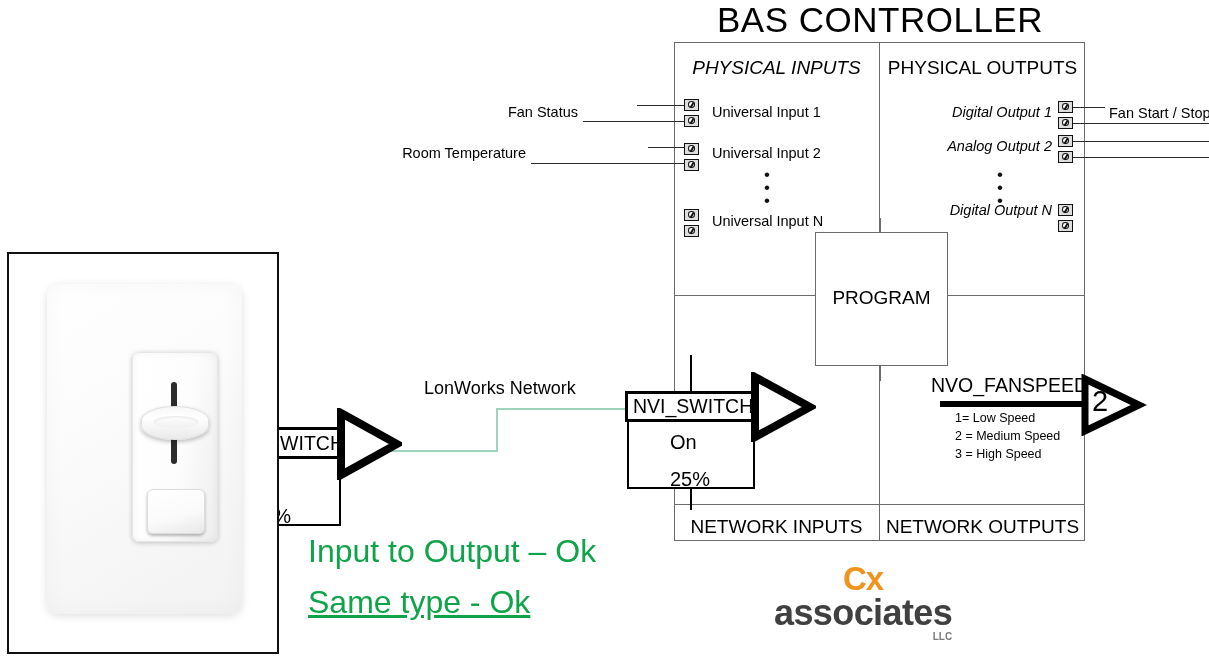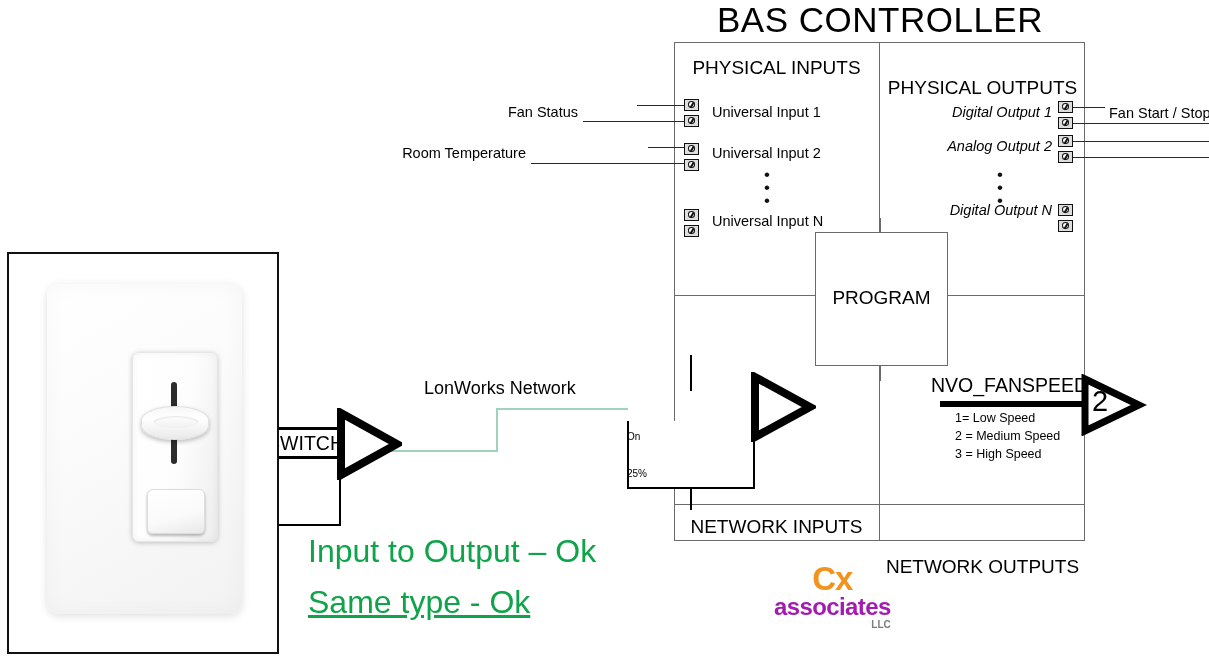--- a/index.html
+++ b/index.html
@@ -12,24 +12,24 @@
 
   
   #bas-title{left:674px;top:2px;width:412px;text-align:center;font-size:35px;letter-spacing:.5px;}
   #bas-box{left:674px;top:42px;width:411px;height:499px;border:1.4px solid #6b6b6b;box-sizing:border-box;}
   #bas-vdiv{left:879px;top:42px;width:1.4px;height:499px;background:#6b6b6b;}
   #bas-hdiv-left{left:675px;top:295px;width:145px;height:1.2px;background:#6b6b6b;}
   #bas-hdiv-right{left:945px;top:295px;width:140px;height:1.2px;background:#6b6b6b;}
   #bas-hdiv-bot{left:675px;top:504px;width:409px;height:1.2px;background:#6b6b6b;}
 
   .sect-hdr{font-size:19px;}
-  #hdr-pi{left:674px;top:58px;width:205px;text-align:center;}
-  #hdr-po{left:880px;top:58px;width:205px;text-align:center;margin-top:20px;}
+  #hdr-pi{left:674px;top:58px;width:205px;text-align:center;font-style:italic;}
+  #hdr-po{left:880px;top:58px;width:205px;text-align:center;}
   #hdr-ni{left:674px;top:517px;width:205px;text-align:center;}
-  #hdr-no{left:880px;top:517px;width:205px;text-align:center;margin-top:40px;}
+  #hdr-no{left:880px;top:517px;width:205px;text-align:center;}
 
   .io-label{font-size:14.5px;}
   .io-left{left:712px;}
   .io-right{text-align:right;font-style:italic;}
 
   
   .term{position:absolute;width:15px;height:12px;border:1.6px solid #111;background:#dedede;box-sizing:border-box;}
   .term:before{content:"";position:absolute;left:3px;top:1.4px;width:7px;height:6.6px;border:1.5px solid #111;border-radius:50%;box-sizing:border-box;background:#fff;}
   .term:after{content:"";position:absolute;left:5.6px;top:1.6px;width:1.6px;height:6.4px;background:#111;transform:rotate(32deg);}
 
@@ -38,21 +38,21 @@
   
   .dots{position:absolute;width:10px;text-align:center;font-size:17px;line-height:13px;color:#111;}
 
   
   #program-box{left:815px;top:232px;width:133px;height:134px;border:1.3px solid #6b6b6b;box-sizing:border-box;background:#fff;}
   #program-lbl{left:815px;top:288px;width:133px;text-align:center;font-size:19px;}
   .prog-stub{position:absolute;background:#6b6b6b;}
   .nv-hdr{position:absolute;border:3.2px solid #000;background:#fff;box-sizing:border-box;display:flex;align-items:center;}
   .nv-hdr span{font-size:19.5px;padding-left:5px;}
   .nv-body{position:absolute;border:2.6px solid #000;border-top:none;background:#fff;box-sizing:border-box;}
-  .nv-val{position:absolute;right:9px;font-size:10px;}
+  .nv-val{position:absolute;right:9px;font-size:20px;padding-left:43px;}
   .nv-stub{position:absolute;width:2.2px;background:#000;}
 
   
   .tri{position:absolute;}
   .tri svg{display:block;}
 
   
   .lw{position:absolute;background:#9fd4bc;}
   #lw-label{left:424px;top:379px;font-size:18px;}
 
@@ -80,21 +80,21 @@
   #rocker{position:absolute;left:100px;top:205px;width:58px;height:45px;border-radius:6px;
         background:linear-gradient(165deg,#ffffff 0%,#fafafa 60%,#e8e8e8 100%);
         box-shadow:0 2px 3px rgba(0,0,0,.28);border:1px solid #dcdcdc;box-sizing:border-box;}
 
   
   .note{position:absolute;font-size:32px;color:#0fa34a;white-space:nowrap;}
 
   
   #logo{position:absolute;left:774px;top:562px;display:flex;align-items:center;flex-direction:column;}
   #logo .cx{font-size:33px;font-weight:bold;color:#f0941e;letter-spacing:-1px;line-height:1;}
-  #logo .assoc{font-size:24px;font-weight:bold;color:#a21caf;letter-spacing:-.6px;line-height:1;}
+  #logo .assoc{font-size:36px;font-weight:bold;color:#404040;letter-spacing:-.6px;line-height:1;}
   #logo .llc{font-size:10px;font-weight:bold;color:#7b7b7b;align-self:flex-end;padding-bottom:3px;}
 </style>
 </head>
 <body>
 
 <div id="stage">
 
   <div class="txt sect-hdr" id="bas-title">BAS CONTROLLER</div>
 
   <div class="abs" id="bas-box"></div>
@@ -177,20 +177,23 @@
   <div class="nv-val" style="left:208px;top:505px;width:133px;">25%</div>
   <div class="tri" style="left:334px;top:408px;">
     <svg width="68" height="72" viewBox="0 0 68 72">
       <polygon points="7,5 63,36 7,67" fill="#ffffff" stroke="#000000" stroke-width="8" stroke-linejoin="miter"></polygon>
     </svg>
   </div>
 
   <div class="nv-stub" style="left:690px;top:355px;height:36px;"></div>
   <div class="nv-stub" style="left:690px;top:488px;height:22px;"></div>
   <div class="nv-body" style="left:627px;top:421px;width:128px;height:68px;"></div>
+  <div class="nv-hdr" style="left:625px;top:391px;width:132px;height:31px;">
+    <span>NVI_SWITCH</span>
+  </div>
   <div class="nv-val" style="left:627px;top:431px;width:128px;">On</div>
   <div class="nv-val" style="left:627px;top:468px;width:128px;">25%</div>
   <div class="tri" style="left:748px;top:372px;">
     <svg width="68" height="70" viewBox="0 0 68 70">
       <polygon points="7,5 62,35 7,65" fill="#ffffff" stroke="#000000" stroke-width="8" stroke-linejoin="miter"></polygon>
     </svg>
   </div>
 
   <div class="txt" id="fansp-label">NVO_FANSPEED</div>
   <div class="abs" id="fansp-bar"></div>

